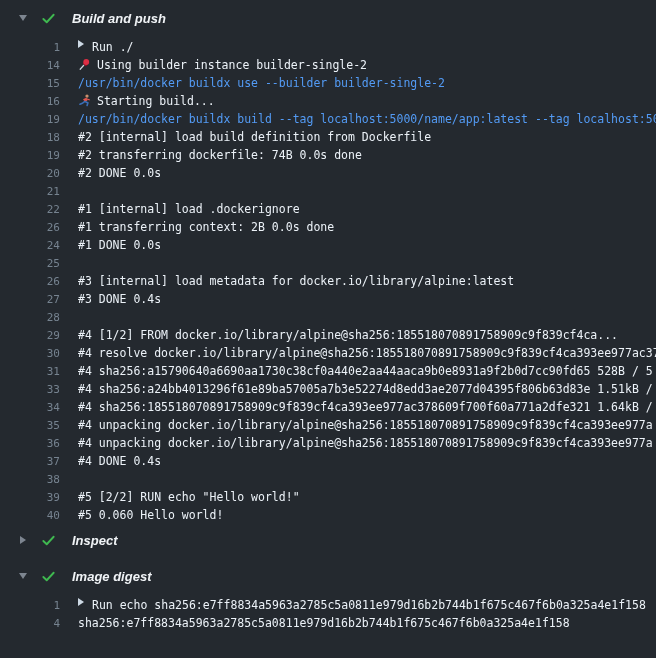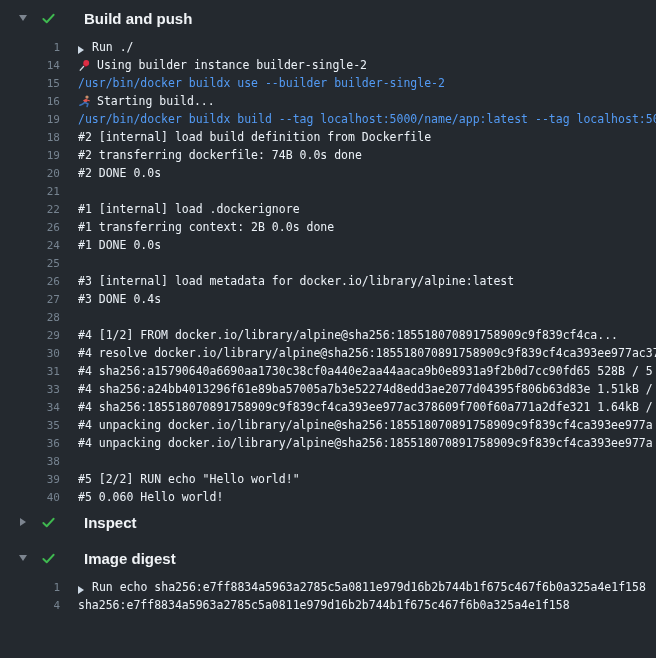--- a/index.html
+++ b/index.html
@@ -36,25 +36,26 @@
     border-top: 4.5px solid transparent;
     border-bottom: 4.5px solid transparent;
     border-left: 6px solid #7d8590;
   }
   .check-box {
     width: 15px; height: 15px;
     margin-left: 13px;
     flex: none;
   }
   .step-title {
-    margin-left: 28px;
+    margin-left: 16px;
     font-family: "Liberation Sans", sans-serif;
-    font-size: 15px;
+    font-size: 13px;
     font-weight: bold;
     color: #f0f3f6;
+    font-style: italic;
   }
 
   .log-block { padding: 8px 0 4px 0; }
   .log-line {
     display: flex;
     align-items: center;
     height: 18px;
     font-family: "DejaVu Sans Mono", "Liberation Mono", monospace;
     font-size: 11.5px;
     white-space: pre;
@@ -64,21 +65,21 @@
     flex: none;
     text-align: right;
     color: #768390;
     font-size: 11px;
     cursor: pointer;
   }
   .line-text {
     margin-left: 18px;
     color: #ecf2f8;
     display: flex;
-    align-items: flex-end;
+    align-items: flex-start;
     white-space: pre;
     overflow: hidden;
     flex: 1;
   }
   .line-text.command { color: #539bf5; font-weight: normal; }
   .chevron-run {
     width: 0; height: 0;
     border-top: 4px solid transparent;
     border-bottom: 4px solid transparent;
     border-left: 6px solid #cdd9e5;
@@ -133,20 +134,21 @@
         <div class="log-line"><span class="line-num">26</span><span class="line-text"><span>#3 [internal] load metadata for docker.io/library/alpine:latest</span></span></div>
         <div class="log-line"><span class="line-num">27</span><span class="line-text"><span>#3 DONE 0.4s</span></span></div>
         <div class="log-line"><span class="line-num">28</span><span class="line-text"><span></span></span></div>
         <div class="log-line"><span class="line-num">29</span><span class="line-text"><span>#4 [1/2] FROM docker.io/library/alpine@sha256:185518070891758909c9f839cf4ca...</span></span></div>
         <div class="log-line"><span class="line-num">30</span><span class="line-text"><span>#4 resolve docker.io/library/alpine@sha256:185518070891758909c9f839cf4ca393ee977ac37</span></span></div>
         <div class="log-line"><span class="line-num">31</span><span class="line-text"><span>#4 sha256:a15790640a6690aa1730c38cf0a440e2aa44aaca9b0e8931a9f2b0d7cc90fd65 528B / 5</span></span></div>
         <div class="log-line"><span class="line-num">33</span><span class="line-text"><span>#4 sha256:a24bb4013296f61e89ba57005a7b3e52274d8edd3ae2077d04395f806b63d83e 1.51kB /</span></span></div>
         <div class="log-line"><span class="line-num">34</span><span class="line-text"><span>#4 sha256:185518070891758909c9f839cf4ca393ee977ac378609f700f60a771a2dfe321 1.64kB /</span></span></div>
         <div class="log-line"><span class="line-num">35</span><span class="line-text"><span>#4 unpacking docker.io/library/alpine@sha256:185518070891758909c9f839cf4ca393ee977a</span></span></div>
         <div class="log-line"><span class="line-num">36</span><span class="line-text"><span>#4 unpacking docker.io/library/alpine@sha256:185518070891758909c9f839cf4ca393ee977a</span></span></div>
+        <div class="log-line"><span class="line-num">37</span><span class="line-text"><span>#4 DONE 0.4s</span></span></div>
         <div class="log-line"><span class="line-num">38</span><span class="line-text"><span></span></span></div>
         <div class="log-line"><span class="line-num">39</span><span class="line-text"><span>#5 [2/2] RUN echo "Hello world!"</span></span></div>
         <div class="log-line"><span class="line-num">40</span><span class="line-text"><span>#5 0.060 Hello world!</span></span></div>
       </div>
     </section>
     <section class="">
       <div class="step-header">
         <span class="tri-box">
           <span class="tri-right"></span>
         </span>

